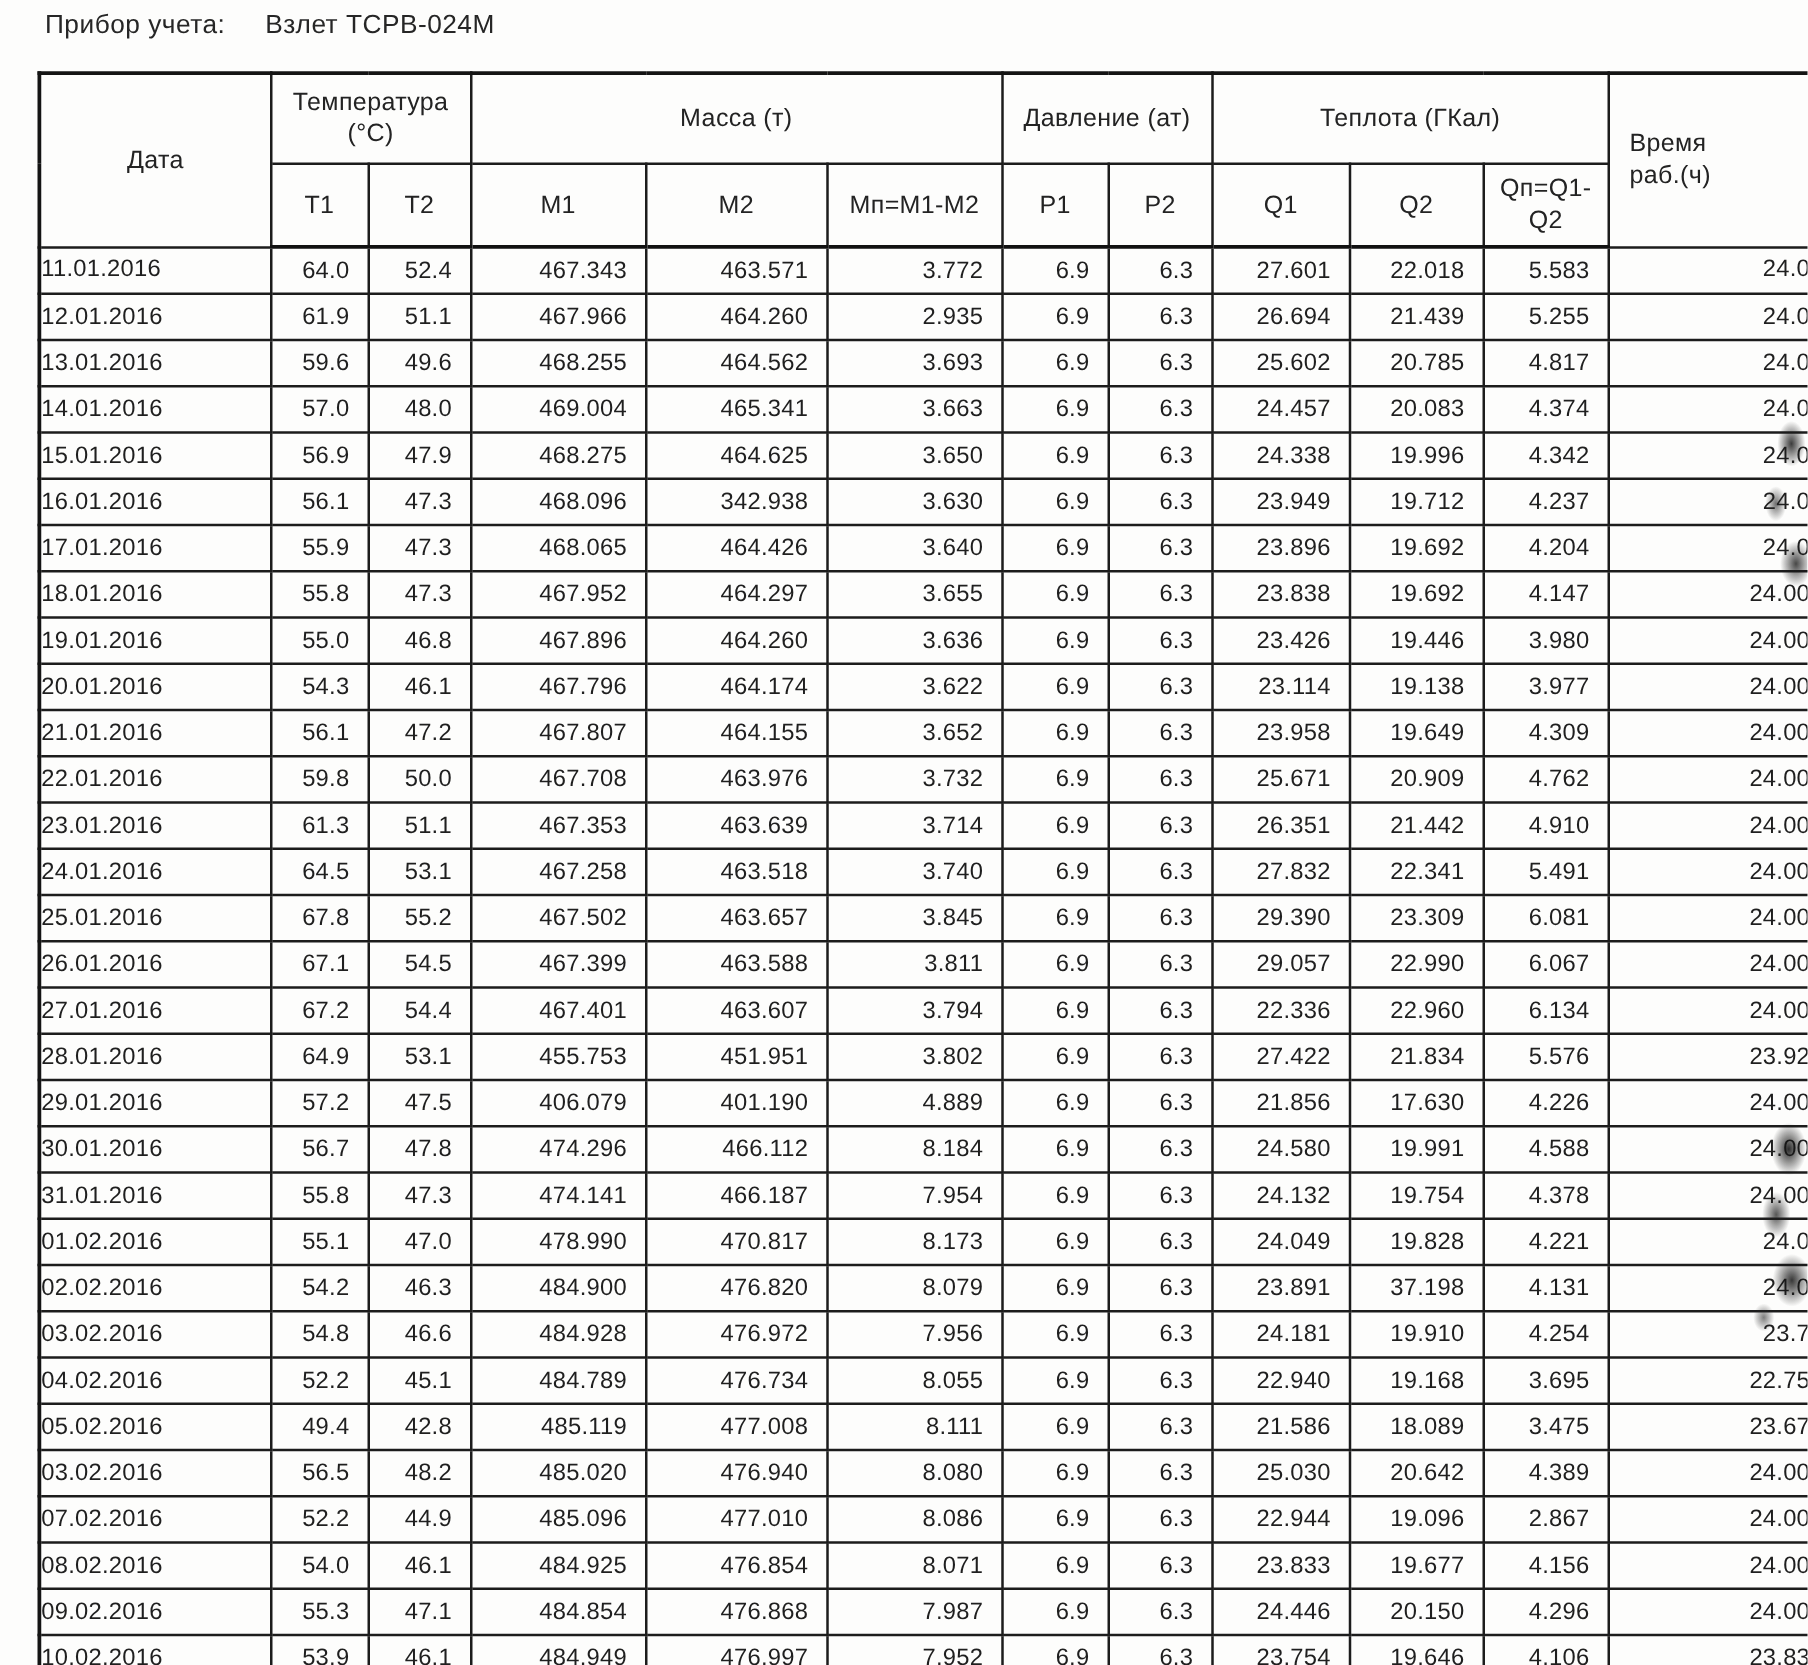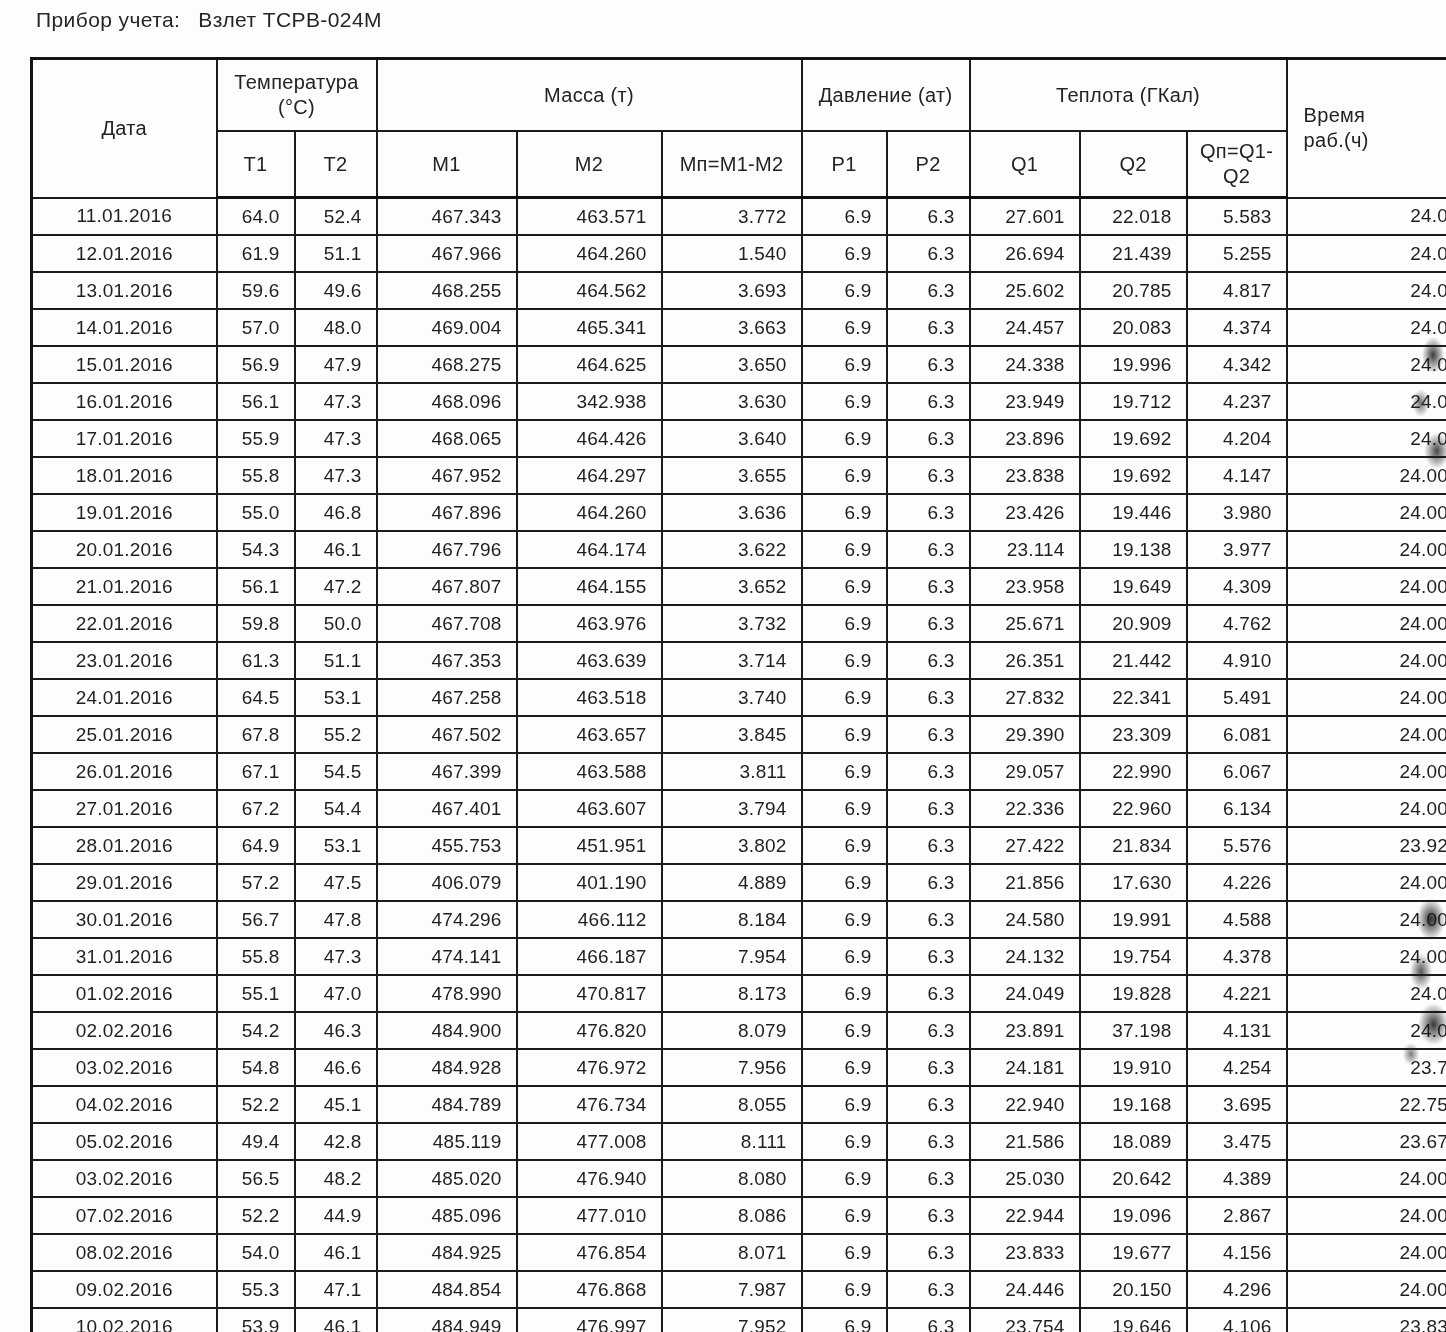--- a/index.html
+++ b/index.html
@@ -9,21 +9,21 @@
     background: #fdfdfc;
     font-family: "Liberation Sans", sans-serif;
     color: #1c1c1c;
     -webkit-font-smoothing: none;
   }
   .page { position: relative; width: 1446px; height: 1332px; }
 
   .doc-title {
     position: absolute; left: 36px; top: 8px;
     font-size: 21px; letter-spacing: 0.4px; color: #262626;
-    display: flex; gap: 18px; white-space: nowrap;
+    display: flex; gap: 32px; white-space: nowrap;
   }
 
   table.readings {
     position: absolute; left: 30px; top: 57px;
     width: 1430px;
     border-collapse: collapse;
     table-layout: fixed;
     border: 3px solid #141414;
   }
   th, td {
@@ -48,21 +48,21 @@
   }
 
   tbody td {
     height: 35px;
     font-size: 19px;
     letter-spacing: 0.2px;
     padding: 0;
     color: #1f1f1f;
     white-space: nowrap;
   }
-  td.c-date { text-align: center; }
+  td.c-date { }
   td.num    { text-align: right; padding-right: 14px; }
   td.c-time { text-align: right; padding-right: 12px; }
 
   
   .smudge {
     position: absolute; pointer-events: none; filter: blur(0.6px);
   }
   .smudge-a {
     left: 1400px; top: 328px; width: 46px; height: 150px;
     background:
@@ -140,21 +140,21 @@
       <td class="num">22.018</td>
       <td class="num">5.583</td>
       <td class="c-time">24.0</td>
     </tr>
         <tr>
       <td class="c-date">12.01.2016</td>
       <td class="num">61.9</td>
       <td class="num">51.1</td>
       <td class="num">467.966</td>
       <td class="num">464.260</td>
-      <td class="num">1.540</td>
+      <td class="num">2.935</td>
       <td class="num">6.9</td>
       <td class="num">6.3</td>
       <td class="num">26.694</td>
       <td class="num">21.439</td>
       <td class="num">5.255</td>
       <td class="c-time">24.0</td>
     </tr>
         <tr>
       <td class="c-date">13.01.2016</td>
       <td class="num">59.6</td>

